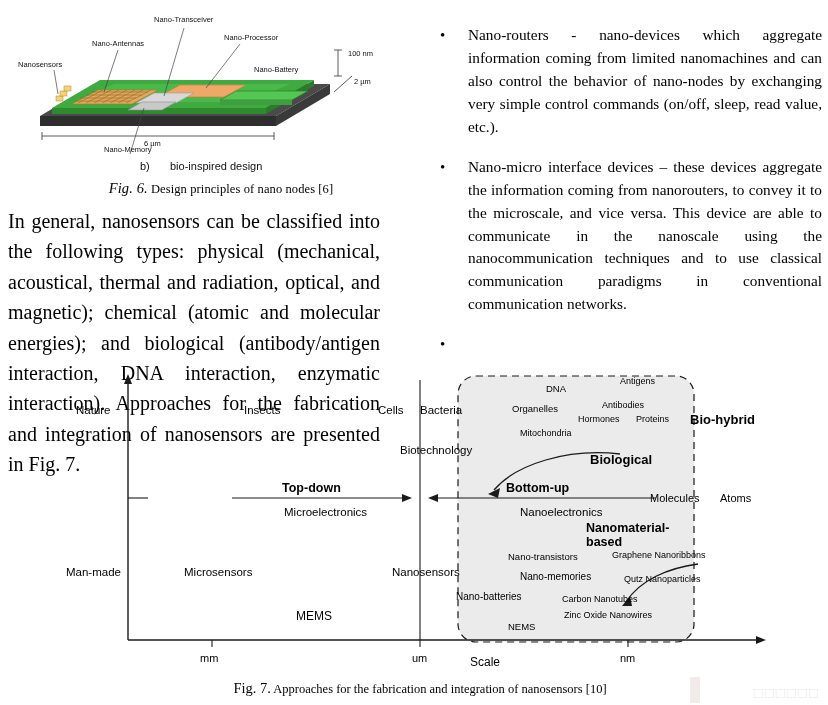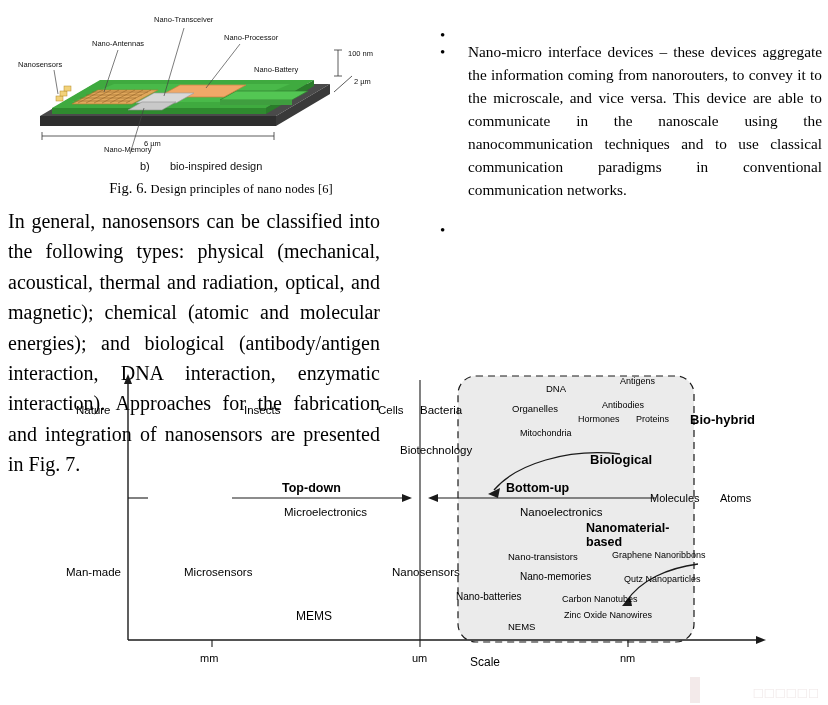--- a/index.html
+++ b/index.html
@@ -14,21 +14,21 @@
   }
   .page { position: relative; width: 828px; height: 705px; }
 
   
   .fig6-wrap { position: absolute; left: 8px; top: 4px; width: 392px; height: 180px; }
   .fig6-svg { position: absolute; left: 0; top: 0; }
   .fig6-caption {
     position: absolute; left: 38px; top: 176px; width: 350px;
     font-size: 12.5px; text-align: center; letter-spacing: .1px;
   }
-  .fig6-caption .figlbl { font-size: 14.5px; }
+  .fig6-caption .figlbl { font-size: 14.5px; font-style: italic; }
 
   
   .left-para {
     position: absolute; left: 8px; top: 206px; width: 372px;
     font-size: 20px; line-height: 1.52; text-align: justify;
     text-justify: inter-word;
   }
 
   
   .right-col { position: absolute; left: 434px; top: 24px; width: 388px; }
@@ -138,20 +138,21 @@
       <span class="figlbl">Fig. 6.</span>
       <span>Design principles of nano nodes [6]</span>
     </div>
   </div>
 
   <div class="left-para">In general, nanosensors can be classified into the following types: physical (mechanical, acoustical, thermal and radiation, optical, and magnetic); chemical (atomic and molecular energies); and biological (antibody/antigen interaction, DNA interaction, enzymatic interaction). Approaches for the fabrication and integration of nanosensors are presented in Fig. 7.</div>
 
   <div class="right-col">
     <div class="bullet">
       <span class="dot">•</span>
+      <span>Nano-routers - nano-devices which aggregate information coming from limited nanomachines and can also control the behavior of nano-nodes by exchanging very simple control commands (on/off, sleep, read value, etc.).</span>
     </div>
     <div class="bullet">
       <span class="dot">•</span>
       <span>Nano-micro interface devices – these devices aggregate the information coming from nanorouters, to convey it to the microscale, and vice versa. This device are able to communicate in the nanoscale using the nanocommunication techniques and to use classical communication paradigms in conventional communication networks.</span>
     </div>
     <div class="bullet">
       <span class="dot">•</span>
     </div>
   </div>
 
@@ -234,17 +235,21 @@
       <text x="616" y="214" font-size="9">Qutz Nanoparticles</text>
       <text x="448" y="232" font-size="10">Nano-batteries</text>
       <text x="554" y="234" font-size="9">Carbon Nanotubes</text>
       <text x="556" y="250" font-size="9">Zinc Oxide Nanowires</text>
       <text x="500" y="262" font-size="9.5">NEMS</text>
 
       <text x="462" y="298" font-size="12">Scale</text>
     </svg>
   </div>
 
+  <div class="fig7-caption">
+    <span class="figlbl">Fig. 7.</span>
+    <span>Approaches for the fabrication and integration of nanosensors [10]</span>
+  </div>
 
   <div class="wm-bar"></div>
   <div class="watermark">□□□□□□</div>
 
 </div>
 
 </body></html>

